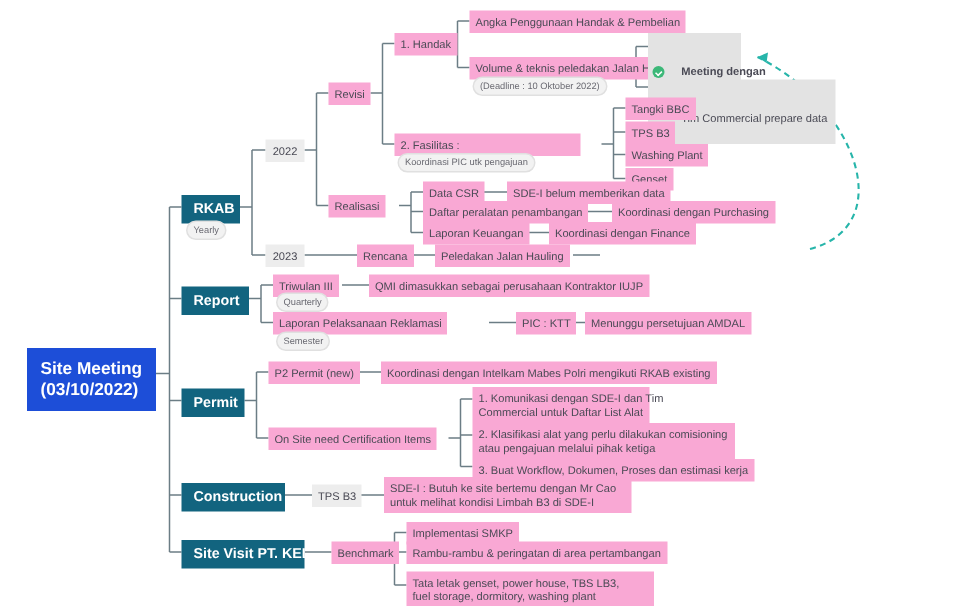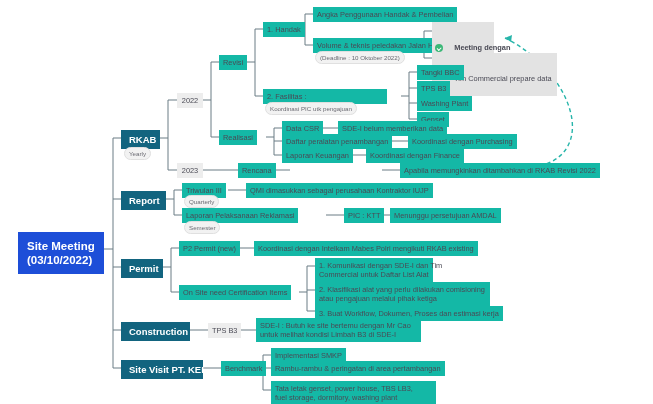--- a/index.html
+++ b/index.html
@@ -23,21 +23,21 @@
     padding:7px 9px;text-align:left;
   }
   
   .branch{
     background:#12647f;color:#ffffff;
     font-size:9.5px;font-weight:bold;
     padding:4px 8px;text-align:center;line-height:11px;
   }
   
   .chip{
-    background:#14b8a6;color:#4a4a55;
+    background:#f9a8d4;color:#4a4a55;
     font-size:7.4px;line-height:9.6px;
     padding:2.5px 4px;
   }
   .chip.lite{background:#ededed;}
   
   .pill{
     background:#f2f2f2;color:#6a6a72;
     font-size:6.2px;line-height:8px;
     padding:1.5px 4px;border-radius:7px;
     border:1px solid #e0e0e0;
@@ -200,21 +200,21 @@
 
   <div class="node chip" style="left:282px;top:121px;">Data CSR</div>
   <div class="node chip" style="left:338px;top:121px;">SDE-I belum memberikan data</div>
 
   <div class="node chip" style="left:282px;top:134px;">Daftar peralatan penambangan</div>
   <div class="node chip" style="left:408px;top:134px;">Koordinasi dengan Purchasing</div>
 
   <div class="node chip" style="left:282px;top:148px;">Laporan Keuangan</div>
   <div class="node chip" style="left:366px;top:148px;">Koordinasi dengan Finance</div>
 
-  <div class="node chip" style="left:400px;top:163px;">Apabila memungkinkan ditambahkan di RKAB Revisi 2022</div>
+  <div class="node chip" style="left:290px;top:163px;">Peledakan Jalan Hauling</div>
 
   <div class="node branch" style="left:121px;top:191px;width:45px;">Report</div>
 
   <div class="node chip" style="left:182px;top:183px;">Triwulan III</div>
   <div class="node pill" style="left:184px;top:195px;">Quarterly</div>
   <div class="node chip" style="left:246px;top:183px;">QMI dimasukkan sebagai perusahaan Kontraktor IUJP</div>
 
   <div class="node chip" style="left:182px;top:208px;">Laporan Pelaksanaan Reklamasi</div>
   <div class="node pill" style="left:184px;top:221px;">Semester</div>
   <div class="node chip" style="left:344px;top:208px;">PIC : KTT</div>

